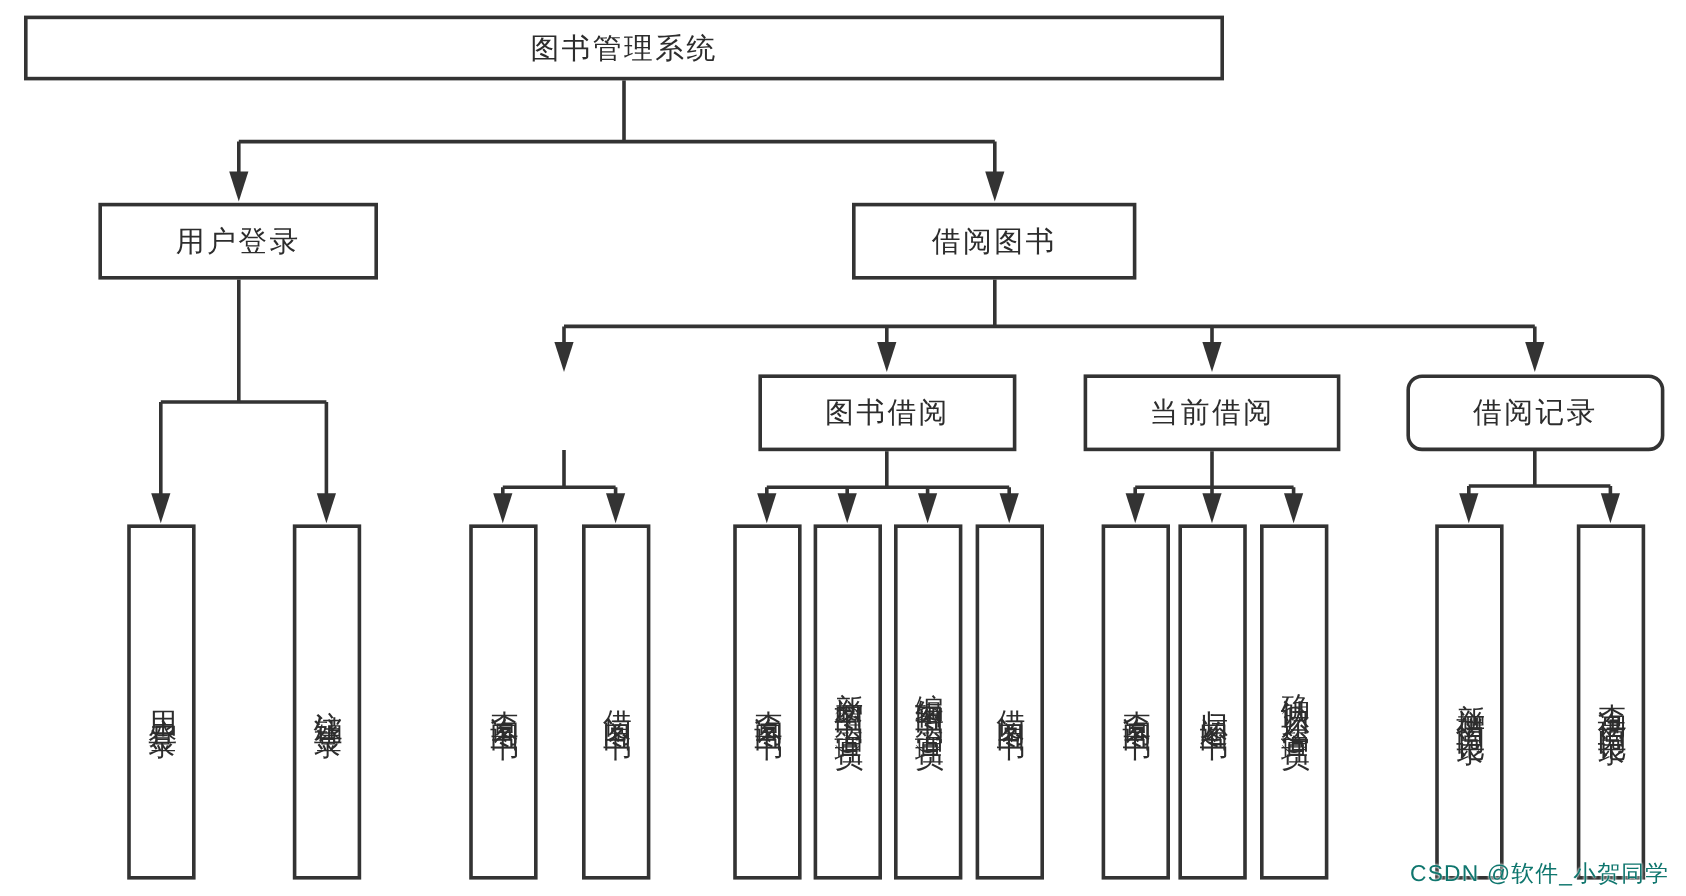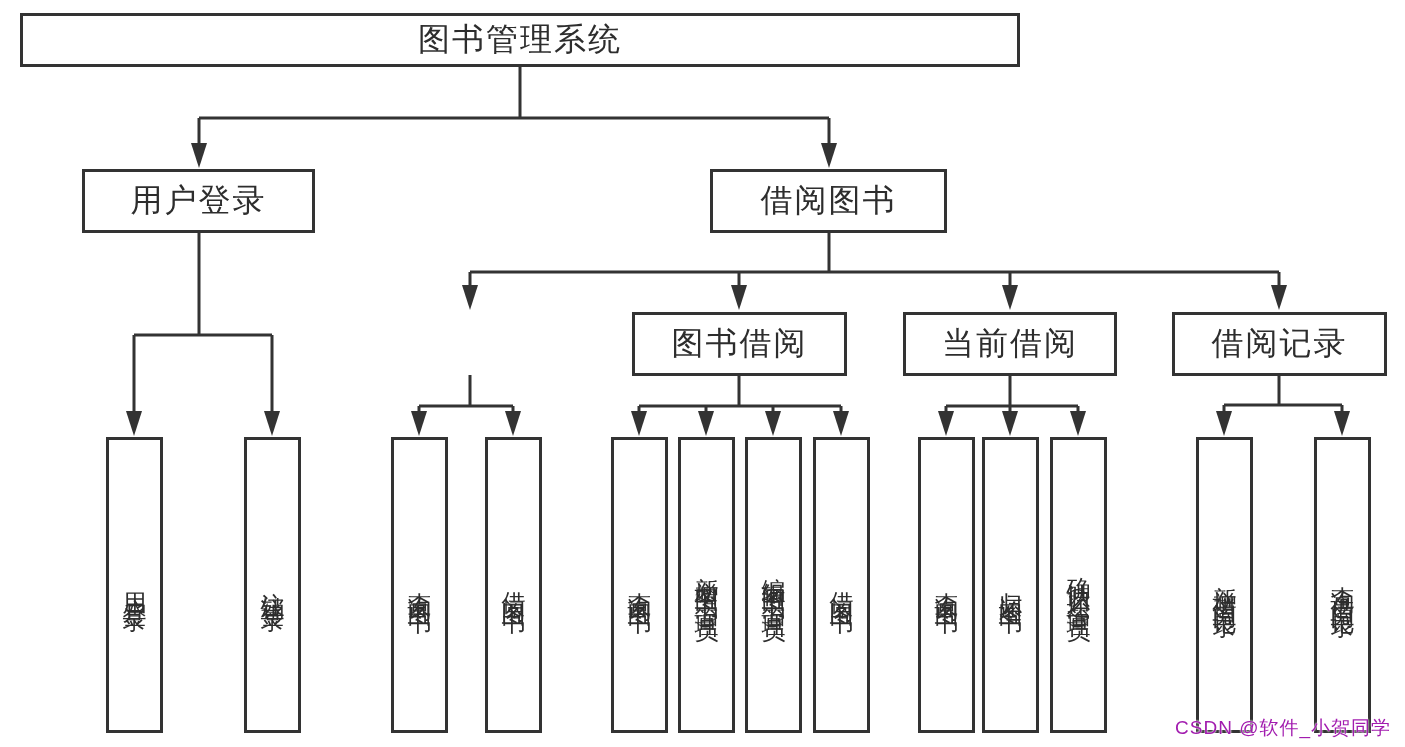--- a/index.html
+++ b/index.html
@@ -8,28 +8,28 @@
     background:#ffffff; overflow:hidden;
     font-family:"Liberation Sans", sans-serif;
   }
   svg.connectors { position:absolute; left:0; top:0; width:1405px; height:747px; }
   .node {
     position:absolute; box-sizing:border-box;
     border:3px solid #333333; background:#ffffff;
     display:flex; align-items:center; justify-content:center;
     color:#2d2d2d;
   }
-  .node.h { font-size:32px; letter-spacing:2px; white-space:nowrap; }
+  .node.h { font-size:24px; letter-spacing:2px; white-space:nowrap; }
   .vtext {
     writing-mode:vertical-rl; text-orientation:mixed;
     font-size:24px; letter-spacing:6px; line-height:1; color:#2d2d2d;
   }
   .watermark {
     position:absolute; right:14px; bottom:6px;
-    font-size:19px; color:#a21caf; letter-spacing:1px;
+    font-size:19px; color:#0f766e; letter-spacing:1px;
     text-shadow:0 0 2px #ffffff, 0 0 2px #ffffff;
     white-space:nowrap;
   }
 </style>
 </head>
 <body>
 
 <div class="stage">
 
   <svg class="connectors" viewBox="0 0 1405 747" xmlns="http://www.w3.org/2000/svg">
@@ -93,21 +93,21 @@
   <div class="node h" style="left:710px; top:169px; width:237px; height:64px;">
     <span>借阅图书</span>
   </div>
 
   <div class="node h" style="left:632px; top:312px; width:215px; height:64px;">
     <span>图书借阅</span>
   </div>
   <div class="node h" style="left:903px; top:312px; width:214px; height:64px;text-align:center;">
     <span>当前借阅</span>
   </div>
-  <div class="node h" style="left:1172px; top:312px; width:215px; height:64px;">
+  <div class="node h" style="left:1172px; top:312px; width:215px; height:64px;border-radius:13px;">
     <span>借阅记录</span>
   </div>
 
   <div class="node" style="left:106px; top:437px; width:57px; height:296px;">
     <span class="vtext">用户登录</span>
   </div>
   <div class="node" style="left:244px; top:437px; width:57px; height:296px;">
     <span class="vtext">注销登录</span>
   </div>
 

